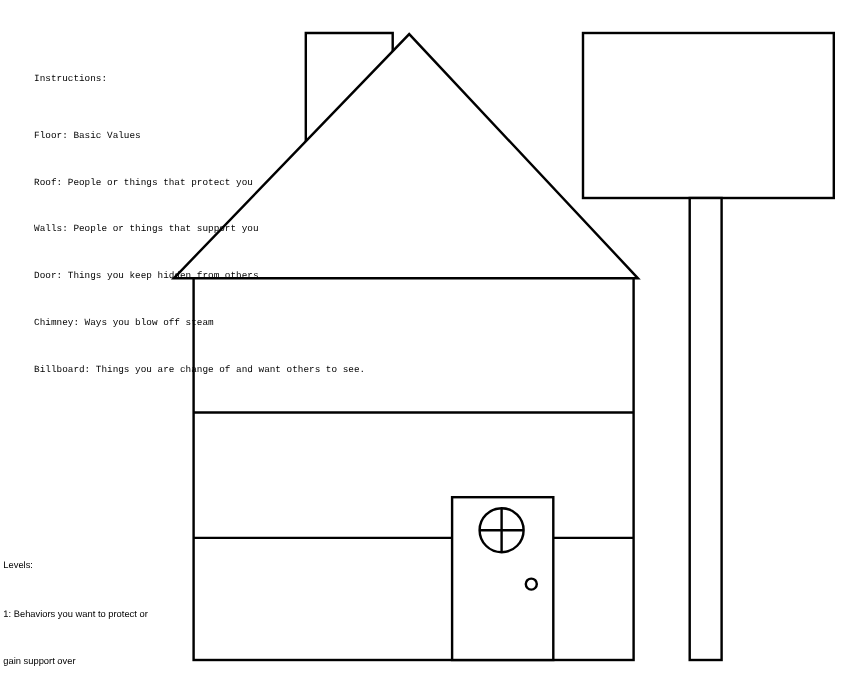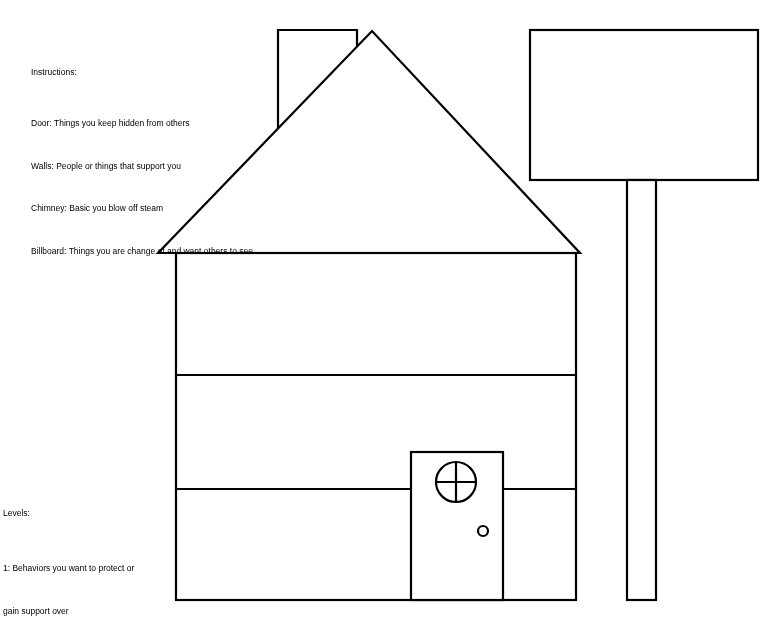--- a/index.html
+++ b/index.html
@@ -25,32 +25,33 @@
   .text-block {
     position: absolute;
     font-size: 8.5px;
     line-height: 14.2px;
     color: #000;
     white-space: pre;
   }
   #instructions-block {
     left: 31px;
     top: 37px;
+    font-family: Liberation Mono, monospace;
   }
   #instructions-title {
     display: block;
     margin-bottom: 8px;
   }
   #levels-block {
     left: 3px;
     top: 478px;
   }
   #levels-title {
     display: block;
-    margin-bottom: 12px;
+    margin-bottom: 2px;
   }
   .line-item {
     display: block;
   }
   svg {
     position: absolute;
     left: 0;
     top: 0;
     display: block;
   }
@@ -81,23 +82,25 @@
     <circle cx="483" cy="531" r="5" fill="#ffffff" stroke="#000000" stroke-width="2.2"></circle>
 
     <rect x="530" y="30" width="228" height="150" fill="#ffffff" stroke="#000000" stroke-width="2.2"></rect>
 
     <rect x="627" y="180" width="29" height="420" fill="#ffffff" stroke="#000000" stroke-width="2.2"></rect>
 
   </svg>
 
   <div class="text-block" id="instructions-block">
     <span id="instructions-title">Instructions:</span>
+    <span class="line-item">Floor: Basic Values</span>
+    <span class="line-item">Roof: People or things that protect you</span>
+    <span class="line-item">Walls: People or things that support you</span>
     <span class="line-item">Door: Things you keep hidden from others</span>
-    <span class="line-item">Walls: People or things that support you</span>
-    <span class="line-item">Chimney: Basic you blow off steam</span>
+    <span class="line-item">Chimney: Ways you blow off steam</span>
     <span class="line-item">Billboard: Things you are change of and want others to see.</span>
   </div>
 
   <div class="text-block" id="levels-block">
     <span id="levels-title">Levels:</span>
     <span class="line-item">1: Behaviors you want to protect or</span>
     <span class="line-item">gain support over</span>
     
     
     

